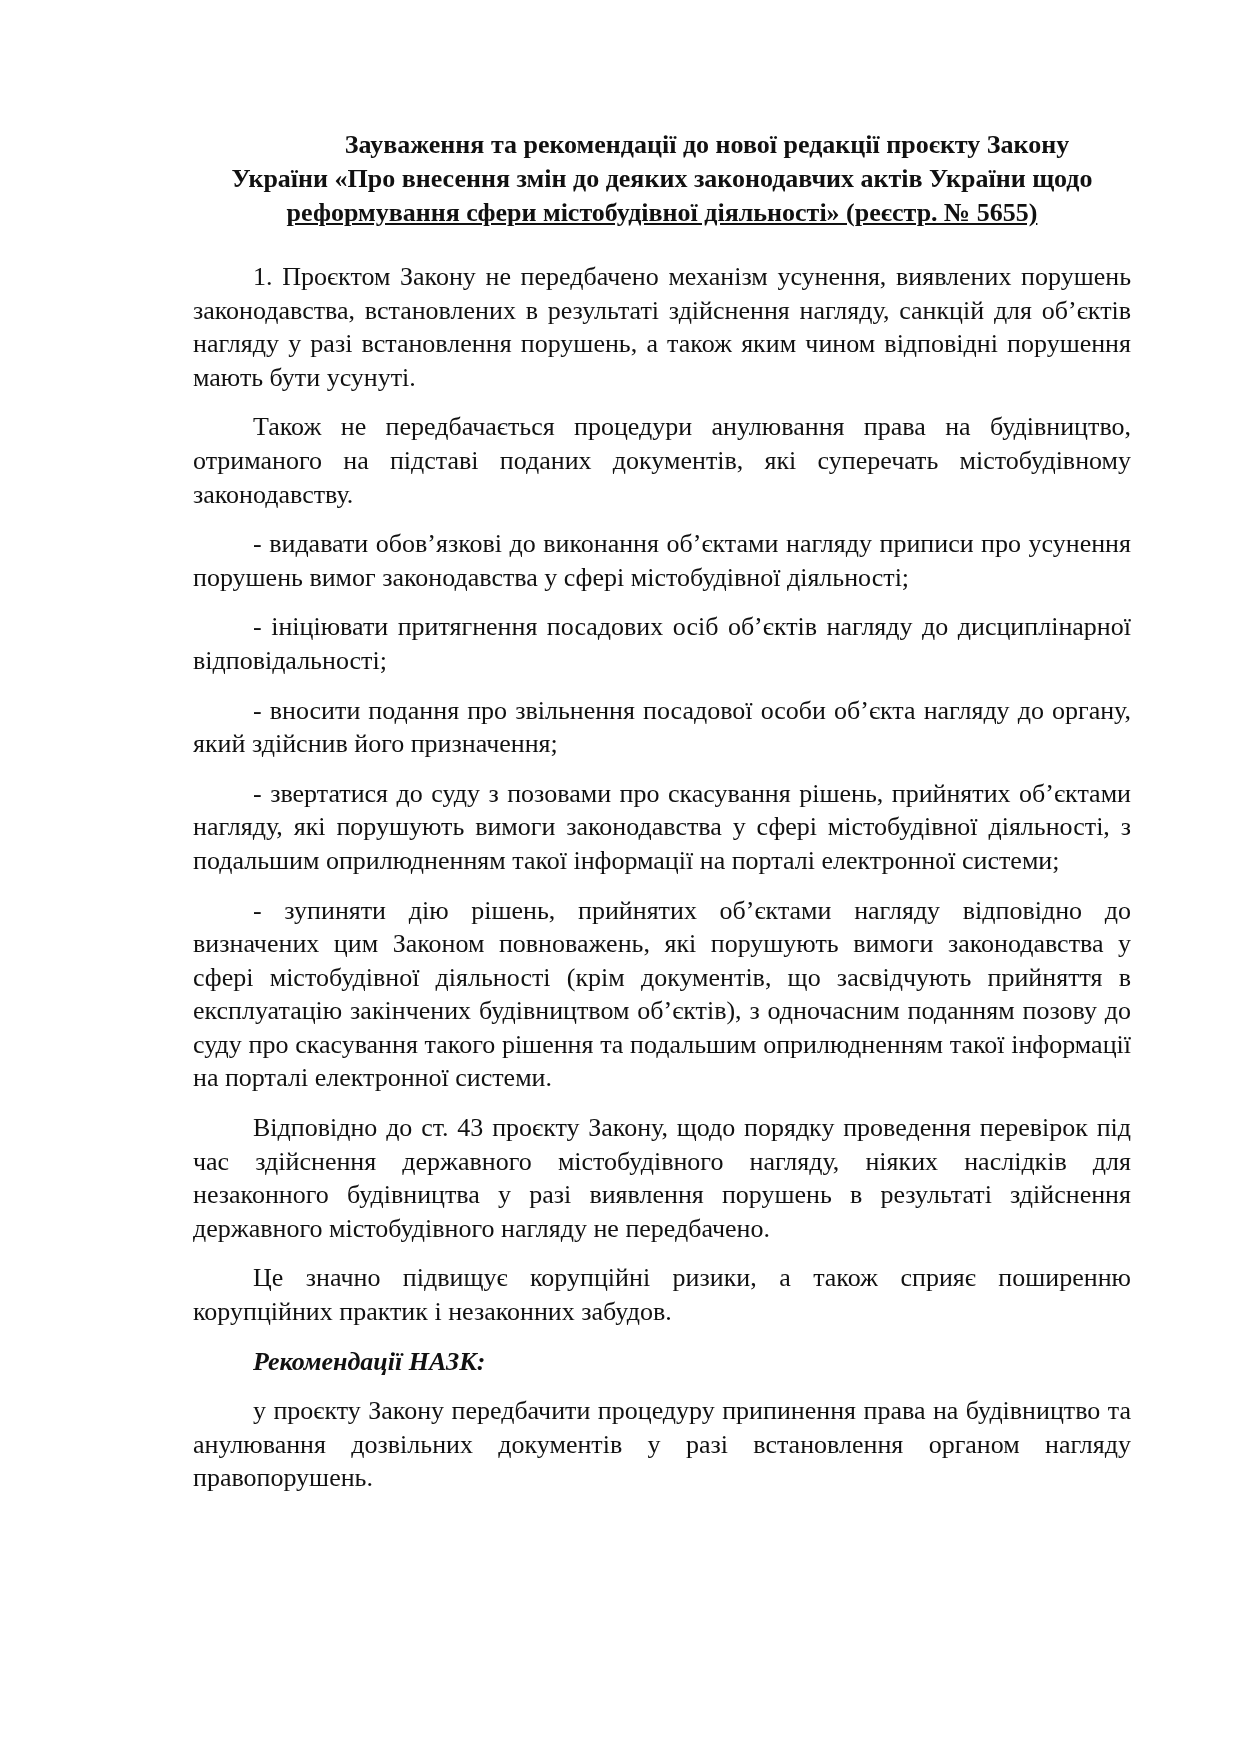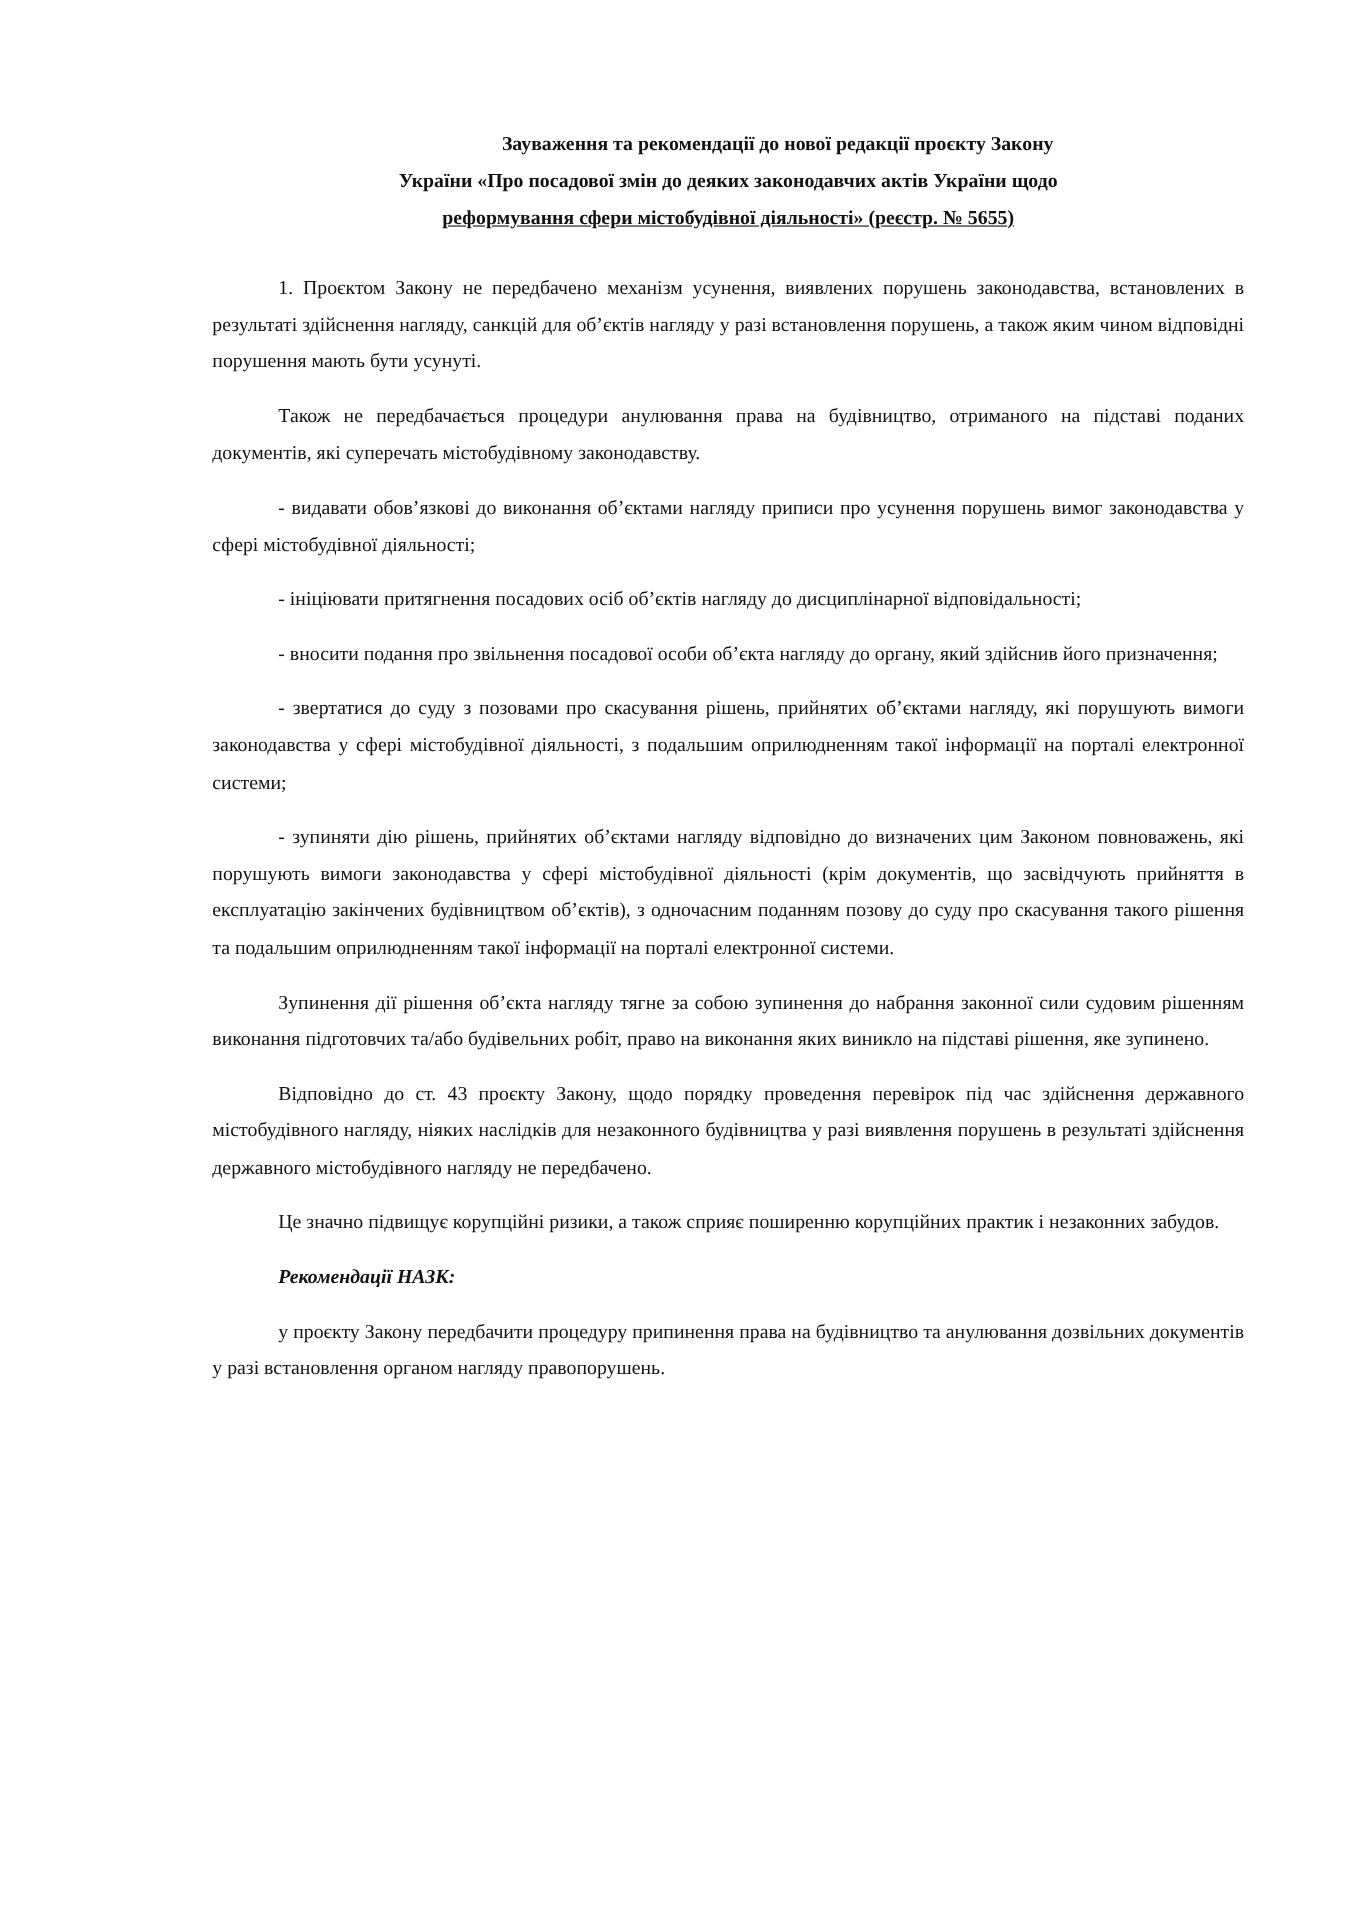--- a/index.html
+++ b/index.html
@@ -1,24 +1,24 @@
 <!DOCTYPE html>
 <html><head>
   <meta charset="utf-8">
   <style>
     html, body { margin: 0; padding: 0; background: #ffffff; }
     body { width: 1241px; height: 1755px; position: relative; overflow: hidden; }
     .page {
       position: absolute;
       left: 177px;
-      top: 113px;
+      top: 128px;
       width: 970px;
       color: #111111;
       font-family: "Liberation Serif", "DejaVu Serif", serif;
-      font-size: 18px;
+      font-size: 26px;
       line-height: 33.6px;
     }
     .title {
       font-weight: bold;
       text-align: center;
       margin: 0 0 30px 0;
       line-height: 34px;
     }
     .title .t1 { display: block; padding-left: 90px; }
     .title .t2 { display: block; }
@@ -32,30 +32,29 @@
       font-weight: bold;
       font-style: italic;
     }
   </style>
 </head>
 <body>
 
 <div class="page">
   <div class="title">
     <span class="t1">Зауваження та рекомендації до нової редакції проєкту Закону</span>
-    <span class="t2">України «Про посадової змін до деяких законодавчих актів України щодо</span>
+    <span class="t2">України «Про внесення змін до деяких законодавчих актів України щодо</span>
     <span class="t3">реформування сфери містобудівної діяльності» (реєстр. № 5655)</span>
   </div>
 
   <p>1. Проєктом Закону не передбачено механізм усунення, виявлених порушень законодавства, встановлених в результаті здійснення нагляду, санкцій для об’єктів нагляду у разі встановлення порушень, а також яким чином відповідні порушення мають бути усунуті.</p>
   <p>Також не передбачається процедури анулювання права на будівництво, отриманого на підставі поданих документів, які суперечать містобудівному законодавству.</p>
   <p>- видавати обов’язкові до виконання об’єктами нагляду приписи про усунення порушень вимог законодавства у сфері містобудівної діяльності;</p>
   <p>- ініціювати притягнення посадових осіб об’єктів нагляду до дисциплінарної відповідальності;</p>
   <p>- вносити подання про звільнення посадової особи об’єкта нагляду до органу, який здійснив його призначення;</p>
   <p>- звертатися до суду з позовами про скасування рішень, прийнятих об’єктами нагляду, які порушують вимоги законодавства у сфері містобудівної діяльності, з подальшим оприлюдненням такої інформації на порталі електронної системи;</p>
   <p>- зупиняти дію рішень, прийнятих об’єктами нагляду відповідно до визначених цим Законом повноважень, які порушують вимоги законодавства у сфері містобудівної діяльності (крім документів, що засвідчують прийняття в експлуатацію закінчених будівництвом об’єктів), з одночасним поданням позову до суду про скасування такого рішення та подальшим оприлюдненням такої інформації на порталі електронної системи.</p>
-  <p>Зупинення дії рішення об’єкта нагляду тягне за собою зупинення до набрання законної сили судовим рішенням виконання підготовчих та/або будівельних робіт, право на виконання яких виникло на підставі рішення, яке зупинено.</p>
   <p>Відповідно до ст. 43 проєкту Закону, щодо порядку проведення перевірок під час здійснення державного містобудівного нагляду, ніяких наслідків для незаконного будівництва у разі виявлення порушень в результаті здійснення державного містобудівного нагляду не передбачено.</p>
   <p>Це значно підвищує корупційні ризики, а також сприяє поширенню корупційних практик і незаконних забудов.</p>
 
   <p class="reco-heading">Рекомендації НАЗК:</p>
   <p>у проєкту Закону передбачити процедуру припинення права на будівництво та анулювання дозвільних документів у разі встановлення органом нагляду правопорушень.</p>
 </div>
 
 </body></html>

